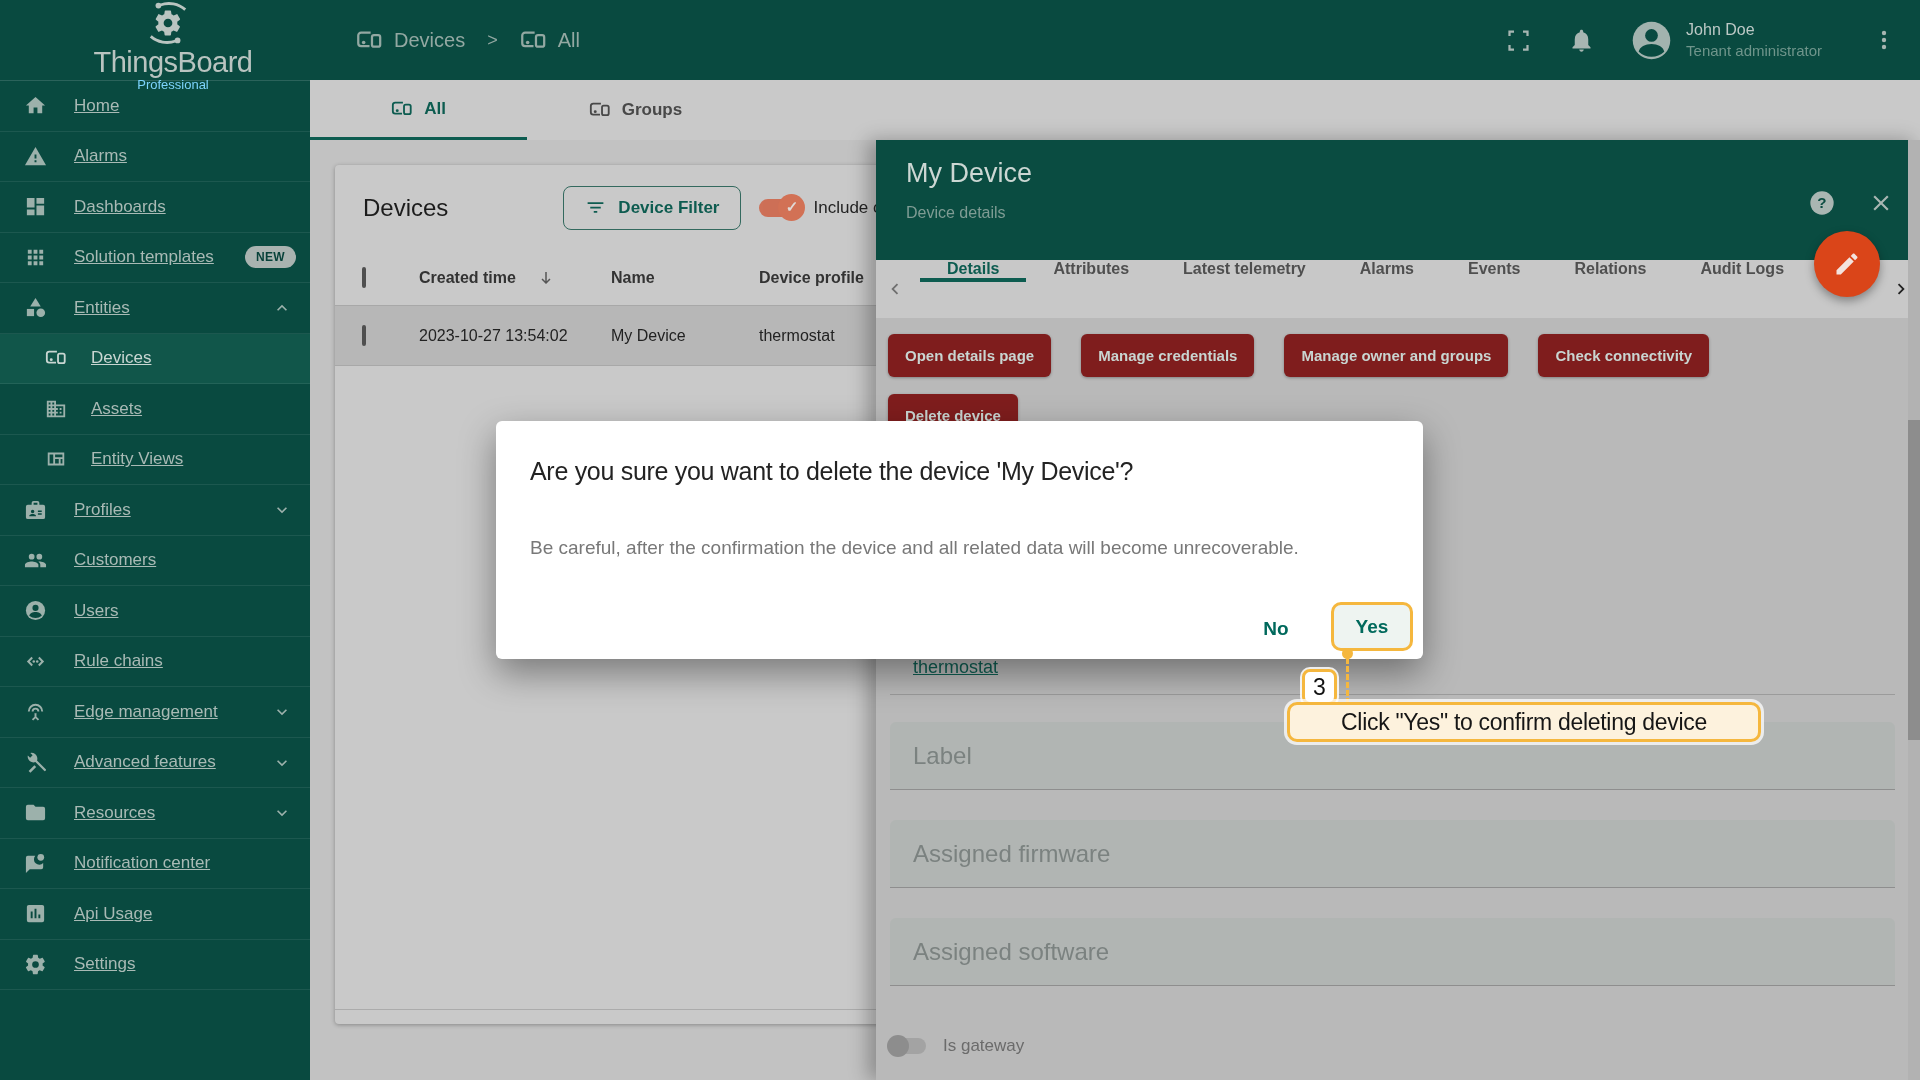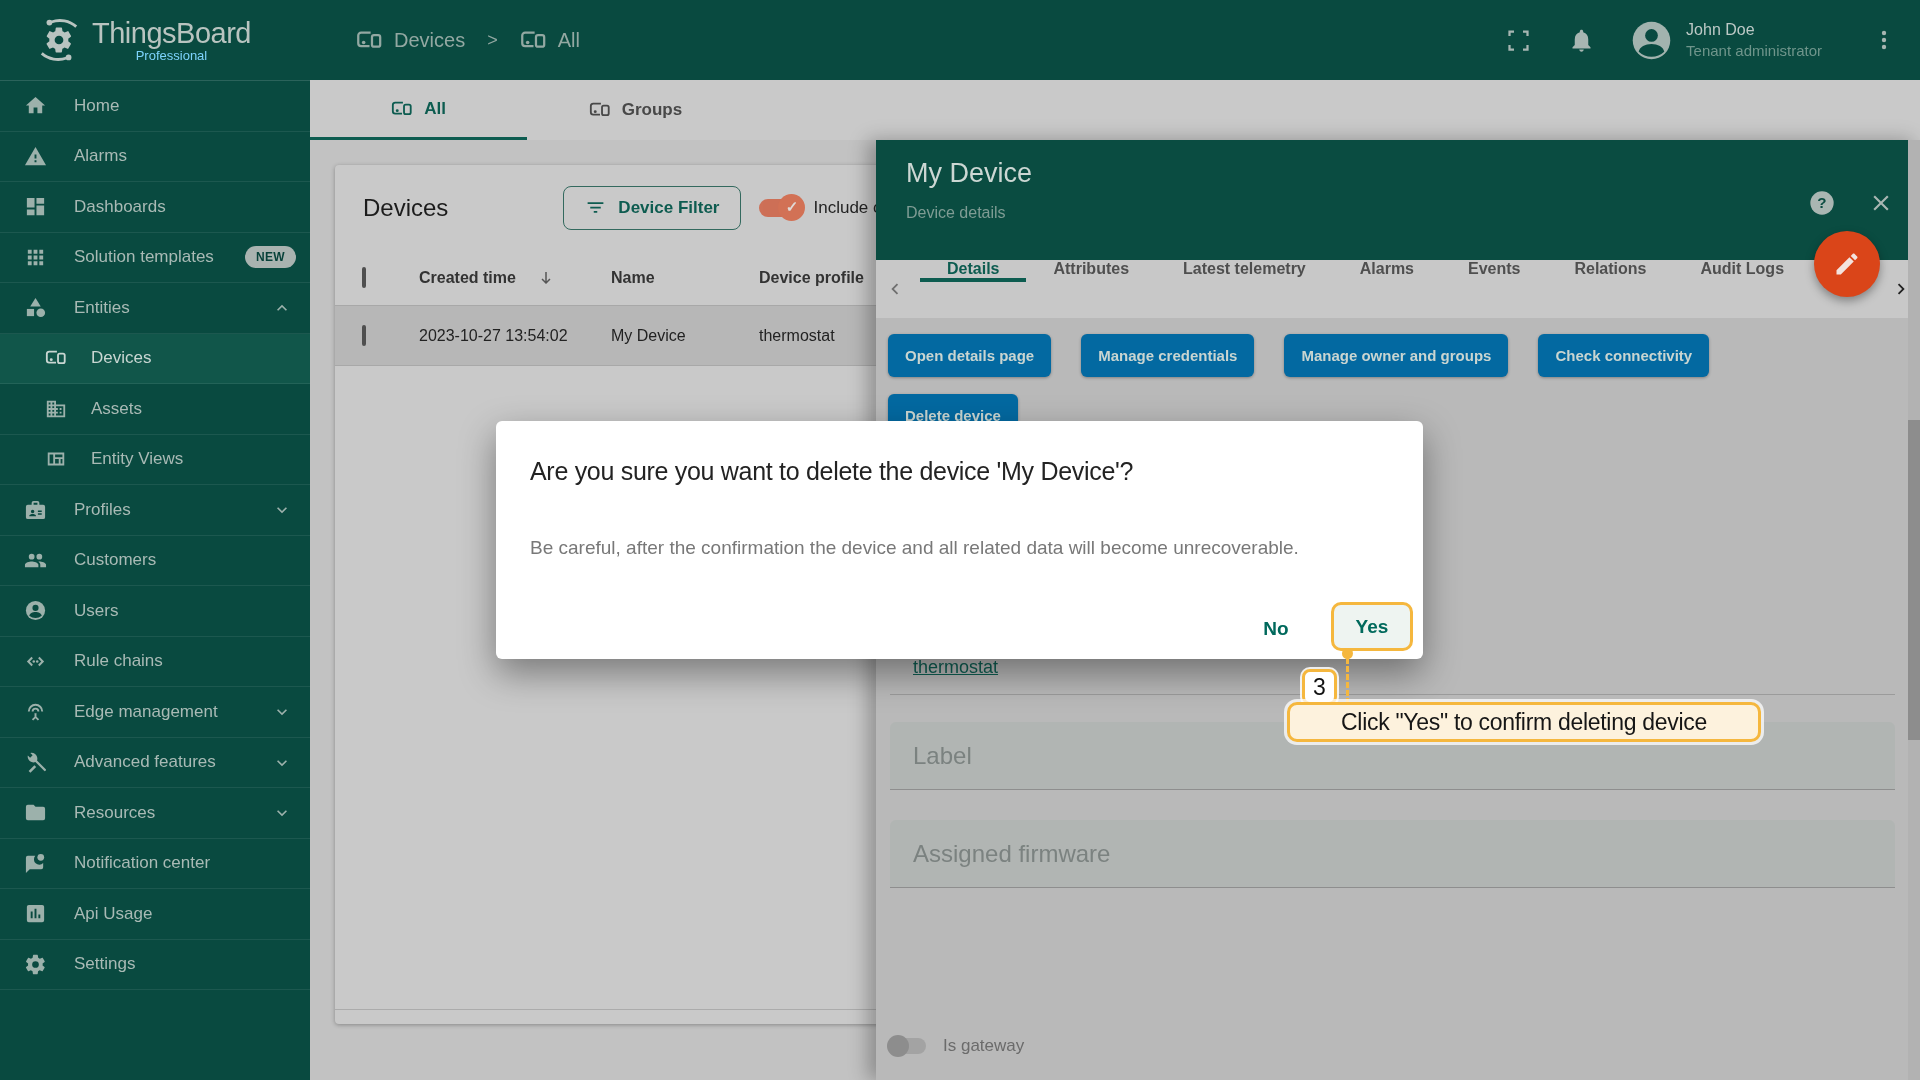--- a/index.html
+++ b/index.html
@@ -3,28 +3,28 @@
 <meta charset="utf-8">
 <style>
   html,body{margin:0;padding:0;background:#555;}
   .screen{position:relative;width:1920px;height:1080px;overflow:hidden;background:#c2c2c2;
     font-family:"Liberation Sans",sans-serif;-webkit-font-smoothing:antialiased;}
   .ic{flex:none;display:block;}
 
   
   .sidebar{position:absolute;left:0;top:0;width:310px;height:1080px;background:#094a40;z-index:30;}
   .logo{height:80px;display:flex;align-items:center;padding-left:36px;border-bottom:1px solid rgba(255,255,255,.14);
-    color:#b9c4c0;cursor:pointer;}
+    color:#b9c4c0;cursor:pointer;flex-direction:column;}
   .logo-ic{color:#b9c4c0;margin-right:10px;}
   .logo-text{display:flex;flex-direction:column;}
   .logo-name{font-size:29px;letter-spacing:-.5px;}
   .logo-edition{font-size:13px;color:#7dd3fc;text-align:center;margin-top:-2px;}
   .side-item{position:relative;height:50.5px;display:flex;align-items:center;box-sizing:border-box;
     padding-left:24px;gap:27px;border-bottom:1px solid rgba(255,255,255,.08);
-    color:#a9bab5;font-size:17px;font-weight:500;cursor:pointer;}
+    color:#a9bab5;font-size:17px;font-weight:500;cursor:pointer;text-decoration:underline;}
   .side-item .ic{color:#9cb1ab;}
   .side-item.child{padding-left:45px;gap:24px;}
   .side-item.selected{background:#11564a;color:#c9d6d2;}
   .side-item.selected .ic{color:#c9d6d2;}
   .chev{position:absolute;right:18px;top:15px;color:#8aa09a;}
   .new-badge{position:absolute;right:14px;background:#a9b3b0;color:#07423a;font-size:12px;font-weight:bold;
     padding:4px 11px;border-radius:12px;letter-spacing:.3px;}
 
   
   .topbar{position:absolute;left:310px;top:0;right:0;height:80px;background:#094a40;z-index:20;
@@ -85,21 +85,21 @@
     box-shadow:0 4px 10px rgba(0,0,0,.35);cursor:pointer;}
   .panel-tabs{position:absolute;left:0;top:120px;right:0;height:58px;background:#c8c8c8;
     display:flex;align-items:flex-start;padding-left:44px;}
   .ptab{padding:0 27px;display:flex;align-items:center;font-size:16px;font-weight:bold;color:#4f4f4f;
     box-sizing:border-box;cursor:pointer;}
   .ptab.active{color:#0d5c50;border-bottom:4px solid #0d5c50;}
   .ptab-chev-l{position:absolute;left:8px;top:18px;color:#6f6f6f;cursor:pointer;}
   .ptab-chev-r{position:absolute;right:8px;top:18px;color:#222;cursor:pointer;z-index:13;}
   .panel-actions1{position:absolute;left:12px;top:194px;display:flex;gap:30px;}
   .panel-actions2{position:absolute;left:12px;top:254px;display:flex;}
-  .pbtn{height:43px;background:#0369a1;color:#c9d5d1;font-size:15px;font-weight:bold;border-radius:6px;
+  .pbtn{height:43px;background:#7f1d1d;color:#c9d5d1;font-size:15px;font-weight:bold;border-radius:6px;
     padding:0 17px;display:flex;align-items:center;cursor:pointer;box-shadow:0 1px 3px rgba(0,0,0,.3);
     font-family:"Liberation Sans",sans-serif;border:none;white-space:nowrap;}
   .profile-link{position:absolute;left:37px;top:517px;font-size:18px;color:#0e5f53;text-decoration:underline;cursor:pointer;}
   .pdivider{position:absolute;left:14px;right:25px;top:554px;border-top:1px solid #9b9b9b;}
   .pfield{position:absolute;left:14px;width:1005px;height:68px;background:#b1b5b3;border-radius:6px 6px 0 0;
     border-bottom:1px solid #8e8e8e;box-sizing:border-box;display:flex;align-items:center;cursor:text;}
   .pfield span{margin-left:23px;font-size:24px;color:#7b8280;}
   .f-label{top:582px;} .f-firmware{top:680px;} .f-software{top:778px;}
   .gateway{position:absolute;left:14px;top:896px;display:flex;align-items:center;cursor:pointer;}
   .gw-track{position:relative;width:36px;height:16px;border-radius:8px;background:#a3a3a3;}
@@ -464,20 +464,23 @@
       </div>
 
     <a class="profile-link">thermostat</a>
     <div class="pdivider"></div>
     <div class="pfield f-label">
       <span>Label</span>
     </div>
     <div class="pfield f-firmware">
       <span>Assigned firmware</span>
     </div>
+    <div class="pfield f-software">
+      <span>Assigned software</span>
+    </div>
     <div class="gateway">
       <span class="gw-track">
           <span class="gw-thumb"></span>
         </span>
       <span class="gw-label">Is gateway</span>
     </div>
     <div class="pscrollbar">
       <div class="pscroll-thumb"></div>
     </div>
   </section>

